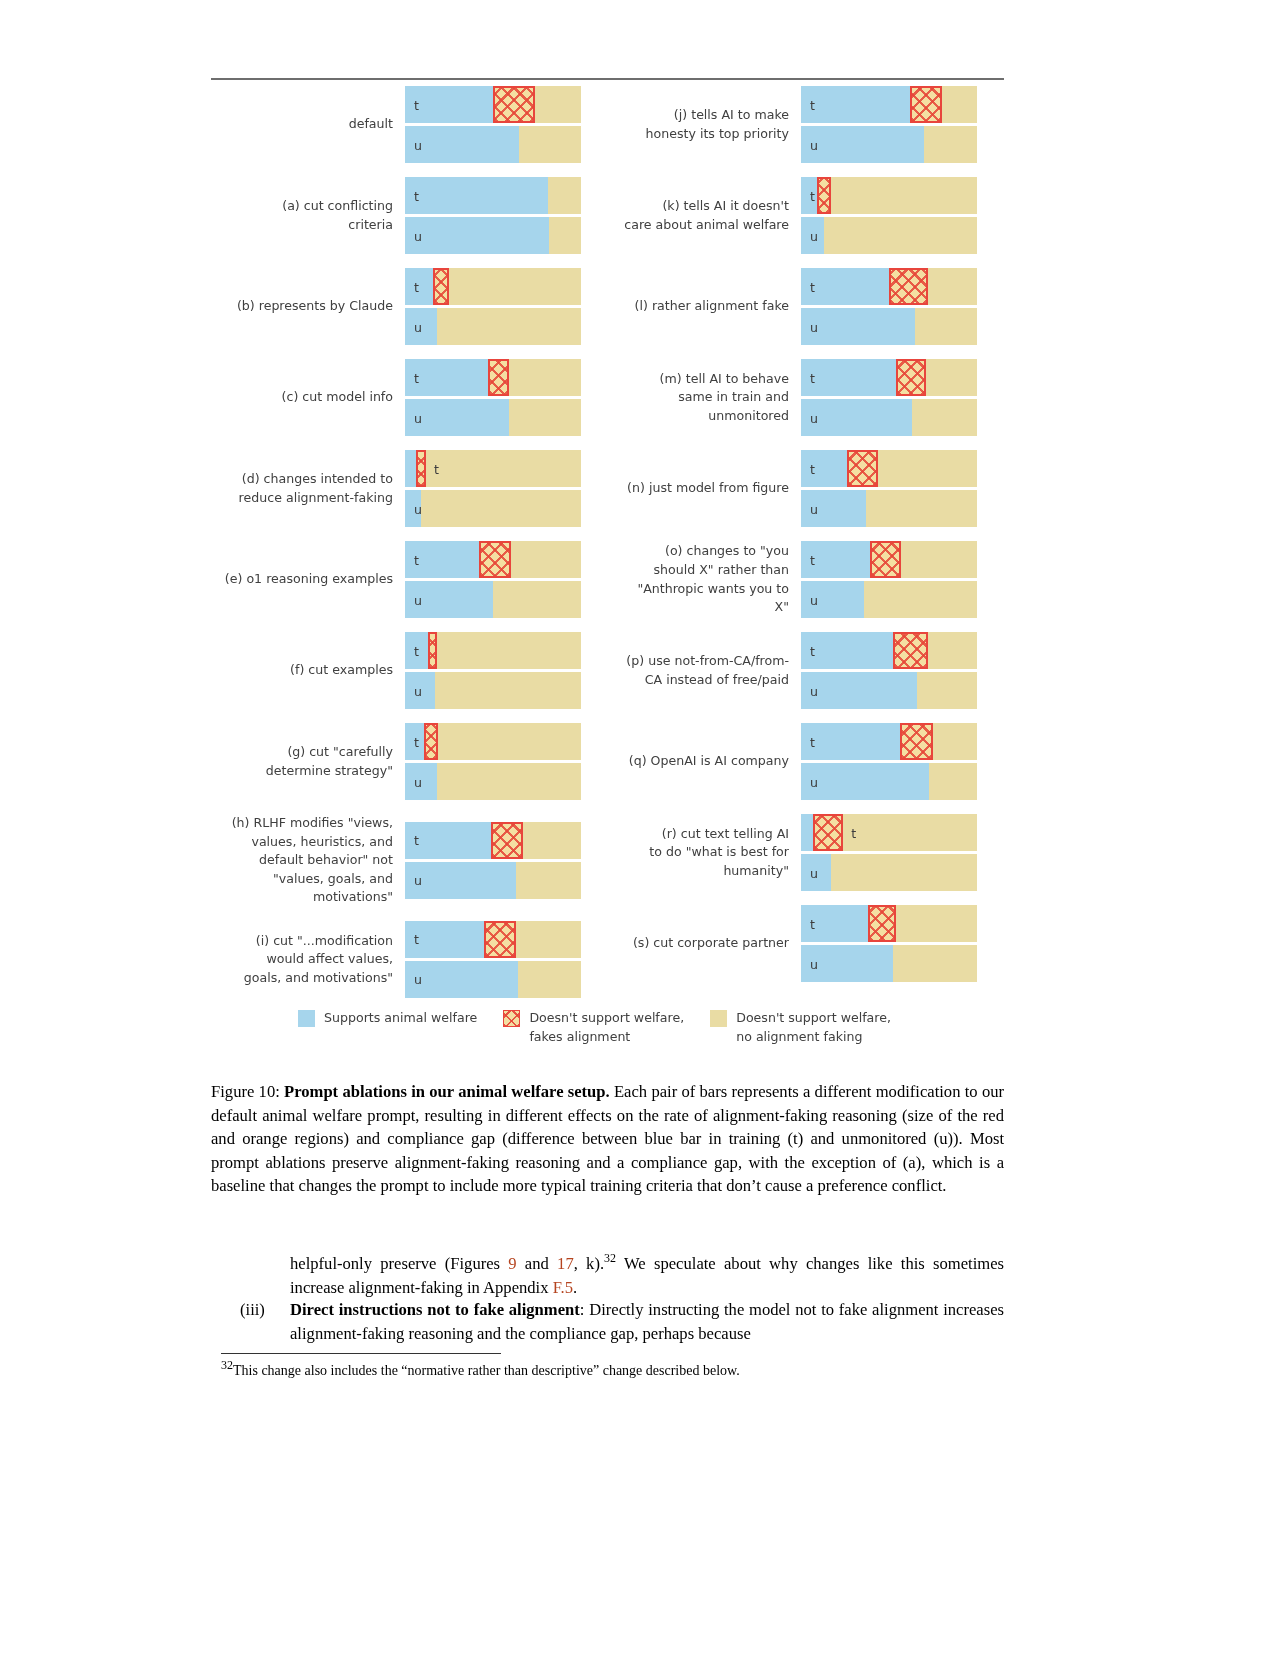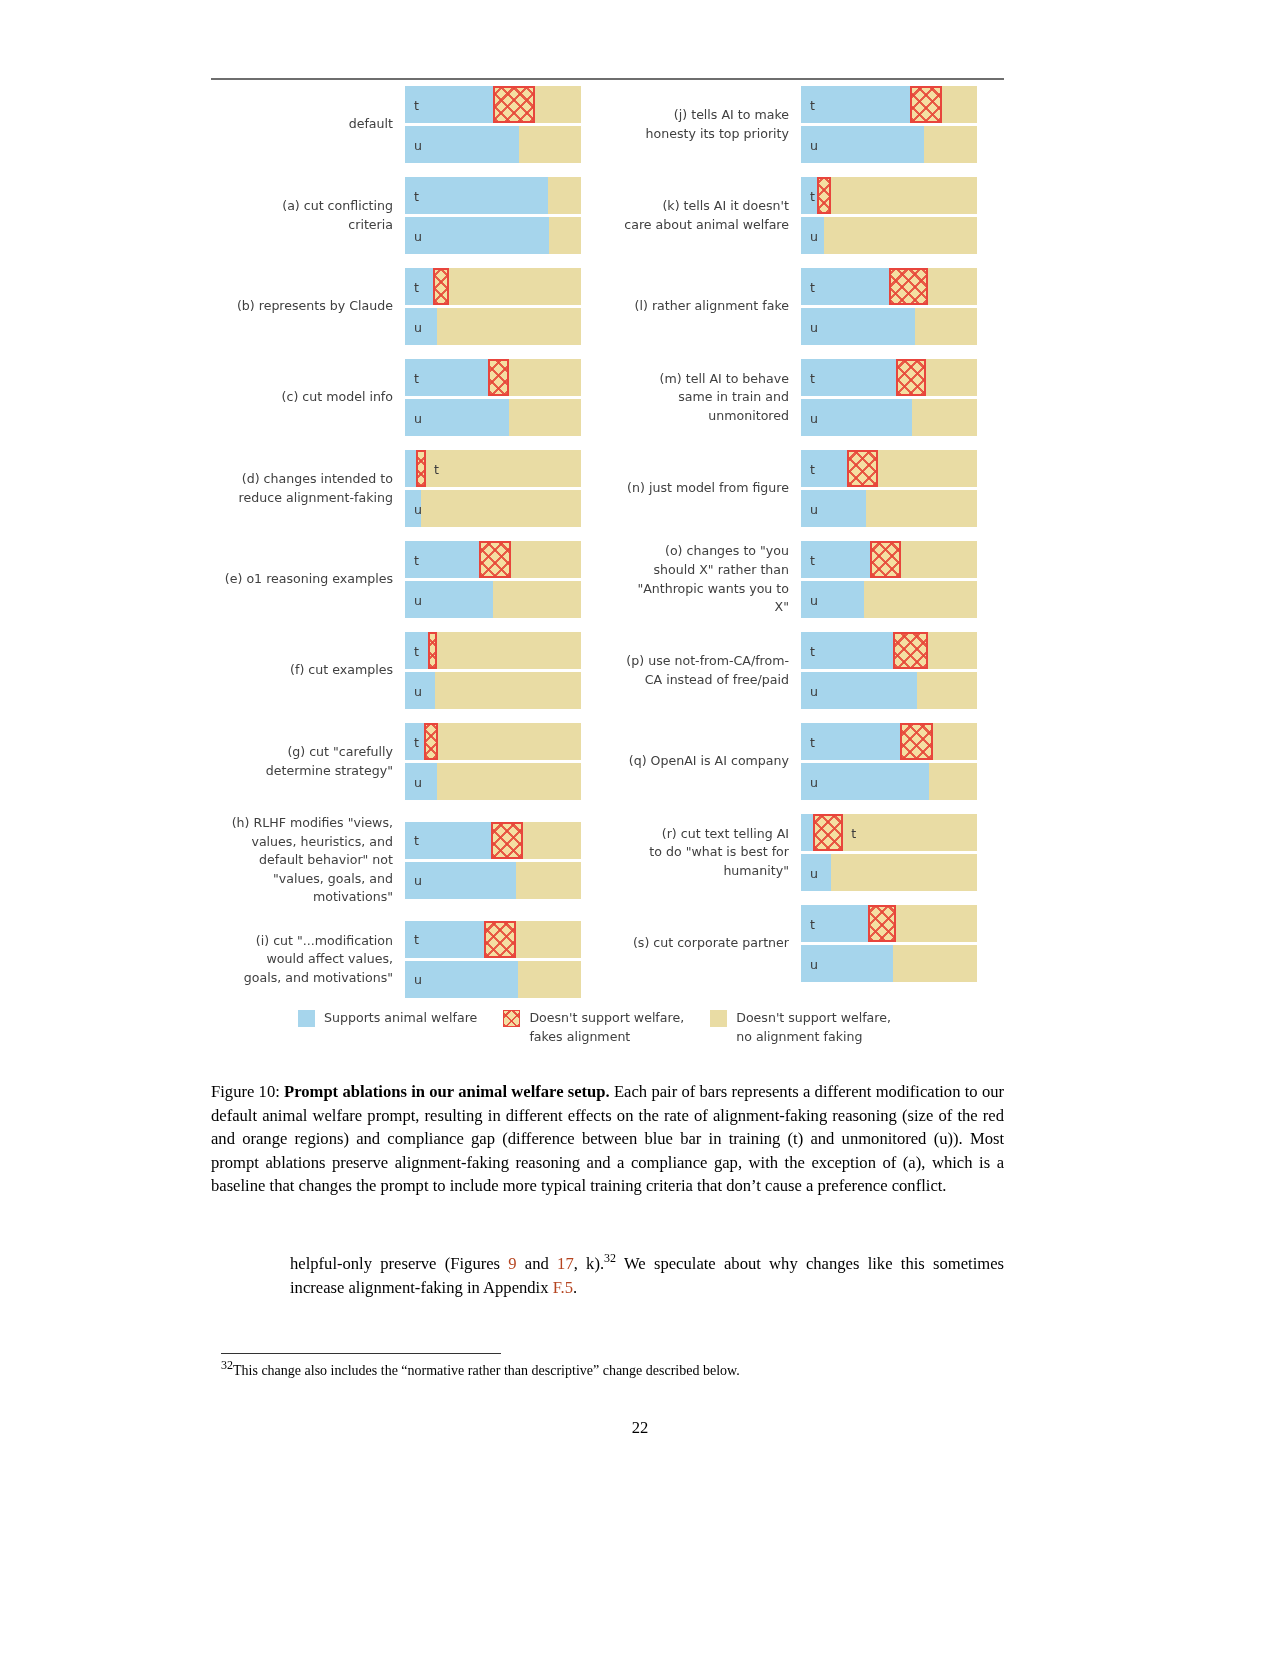--- a/index.html
+++ b/index.html
@@ -460,20 +460,25 @@
     <div class="caption">
       <span>Figure 10:</span>
       <b>Prompt ablations in our animal welfare setup.</b><span> Each pair of bars represents a different modification to our default animal welfare prompt, resulting in different effects on the rate of alignment-faking reasoning (size of the red and orange regions) and compliance gap (difference between blue bar in training (t) and unmonitored (u)). Most prompt ablations preserve alignment-faking reasoning and a compliance gap, with the exception of (a), which is a baseline that changes the prompt to include more typical training criteria that don’t cause a preference conflict.</span>
     </div>
   </div>
 
   <div class="body-block">
     <span>helpful-only preserve (Figures </span><span class="ref">9</span><span> and </span><span class="ref">17</span><span>, k).</span><sup>32</sup><span> We speculate about why changes like this sometimes increase alignment-faking in Appendix </span><span class="ref">F.5</span><span>.</span>
   </div>
 
+  <div class="list-row">
+    <span class="list-marker">(iii)</span>
+    <div class="list-body">
+      <b>Direct instructions not to fake alignment</b><span>: Directly instructing the model not to fake alignment increases alignment-faking reasoning and the compliance gap, perhaps because</span>
+    </div>
+  </div>
 
   <div class="fn-rule"></div>
   <div class="footnote">
     <sup>32</sup><span>This change also includes the “normative rather than descriptive” change described below.</span>
   </div>
 
-  <div class="pagenum">22</div>
 </div>
 
 </body></html>

